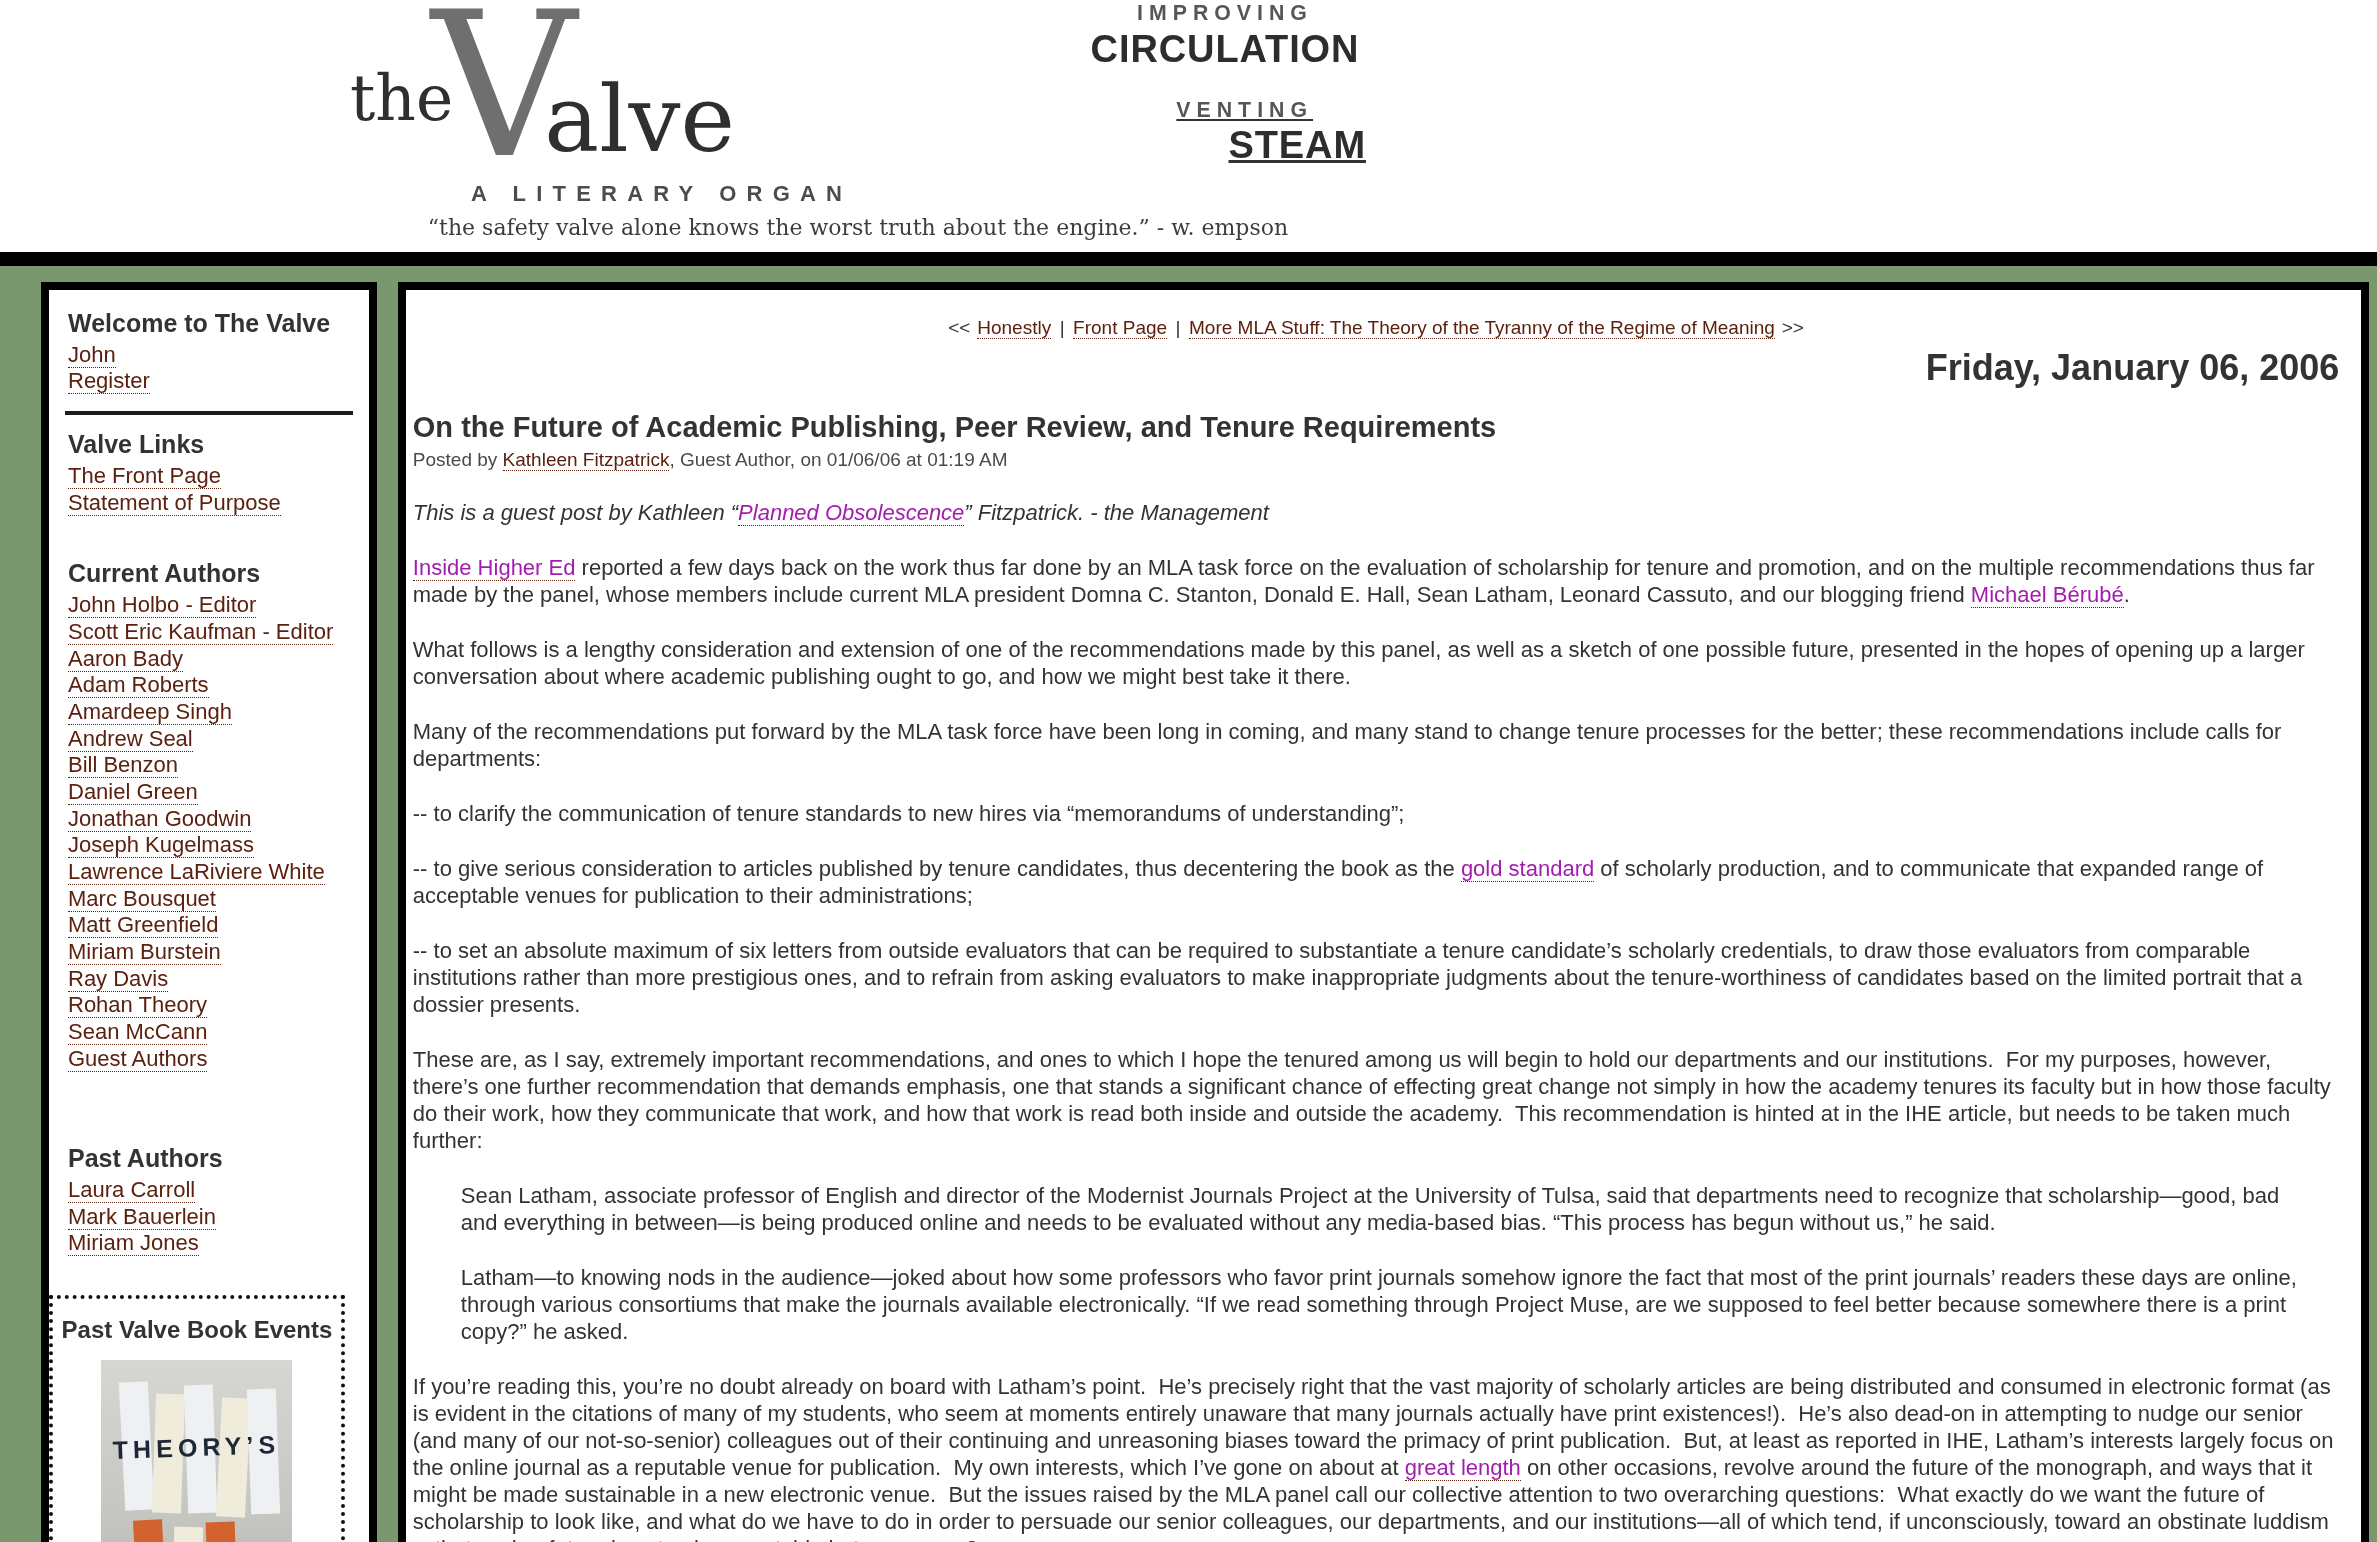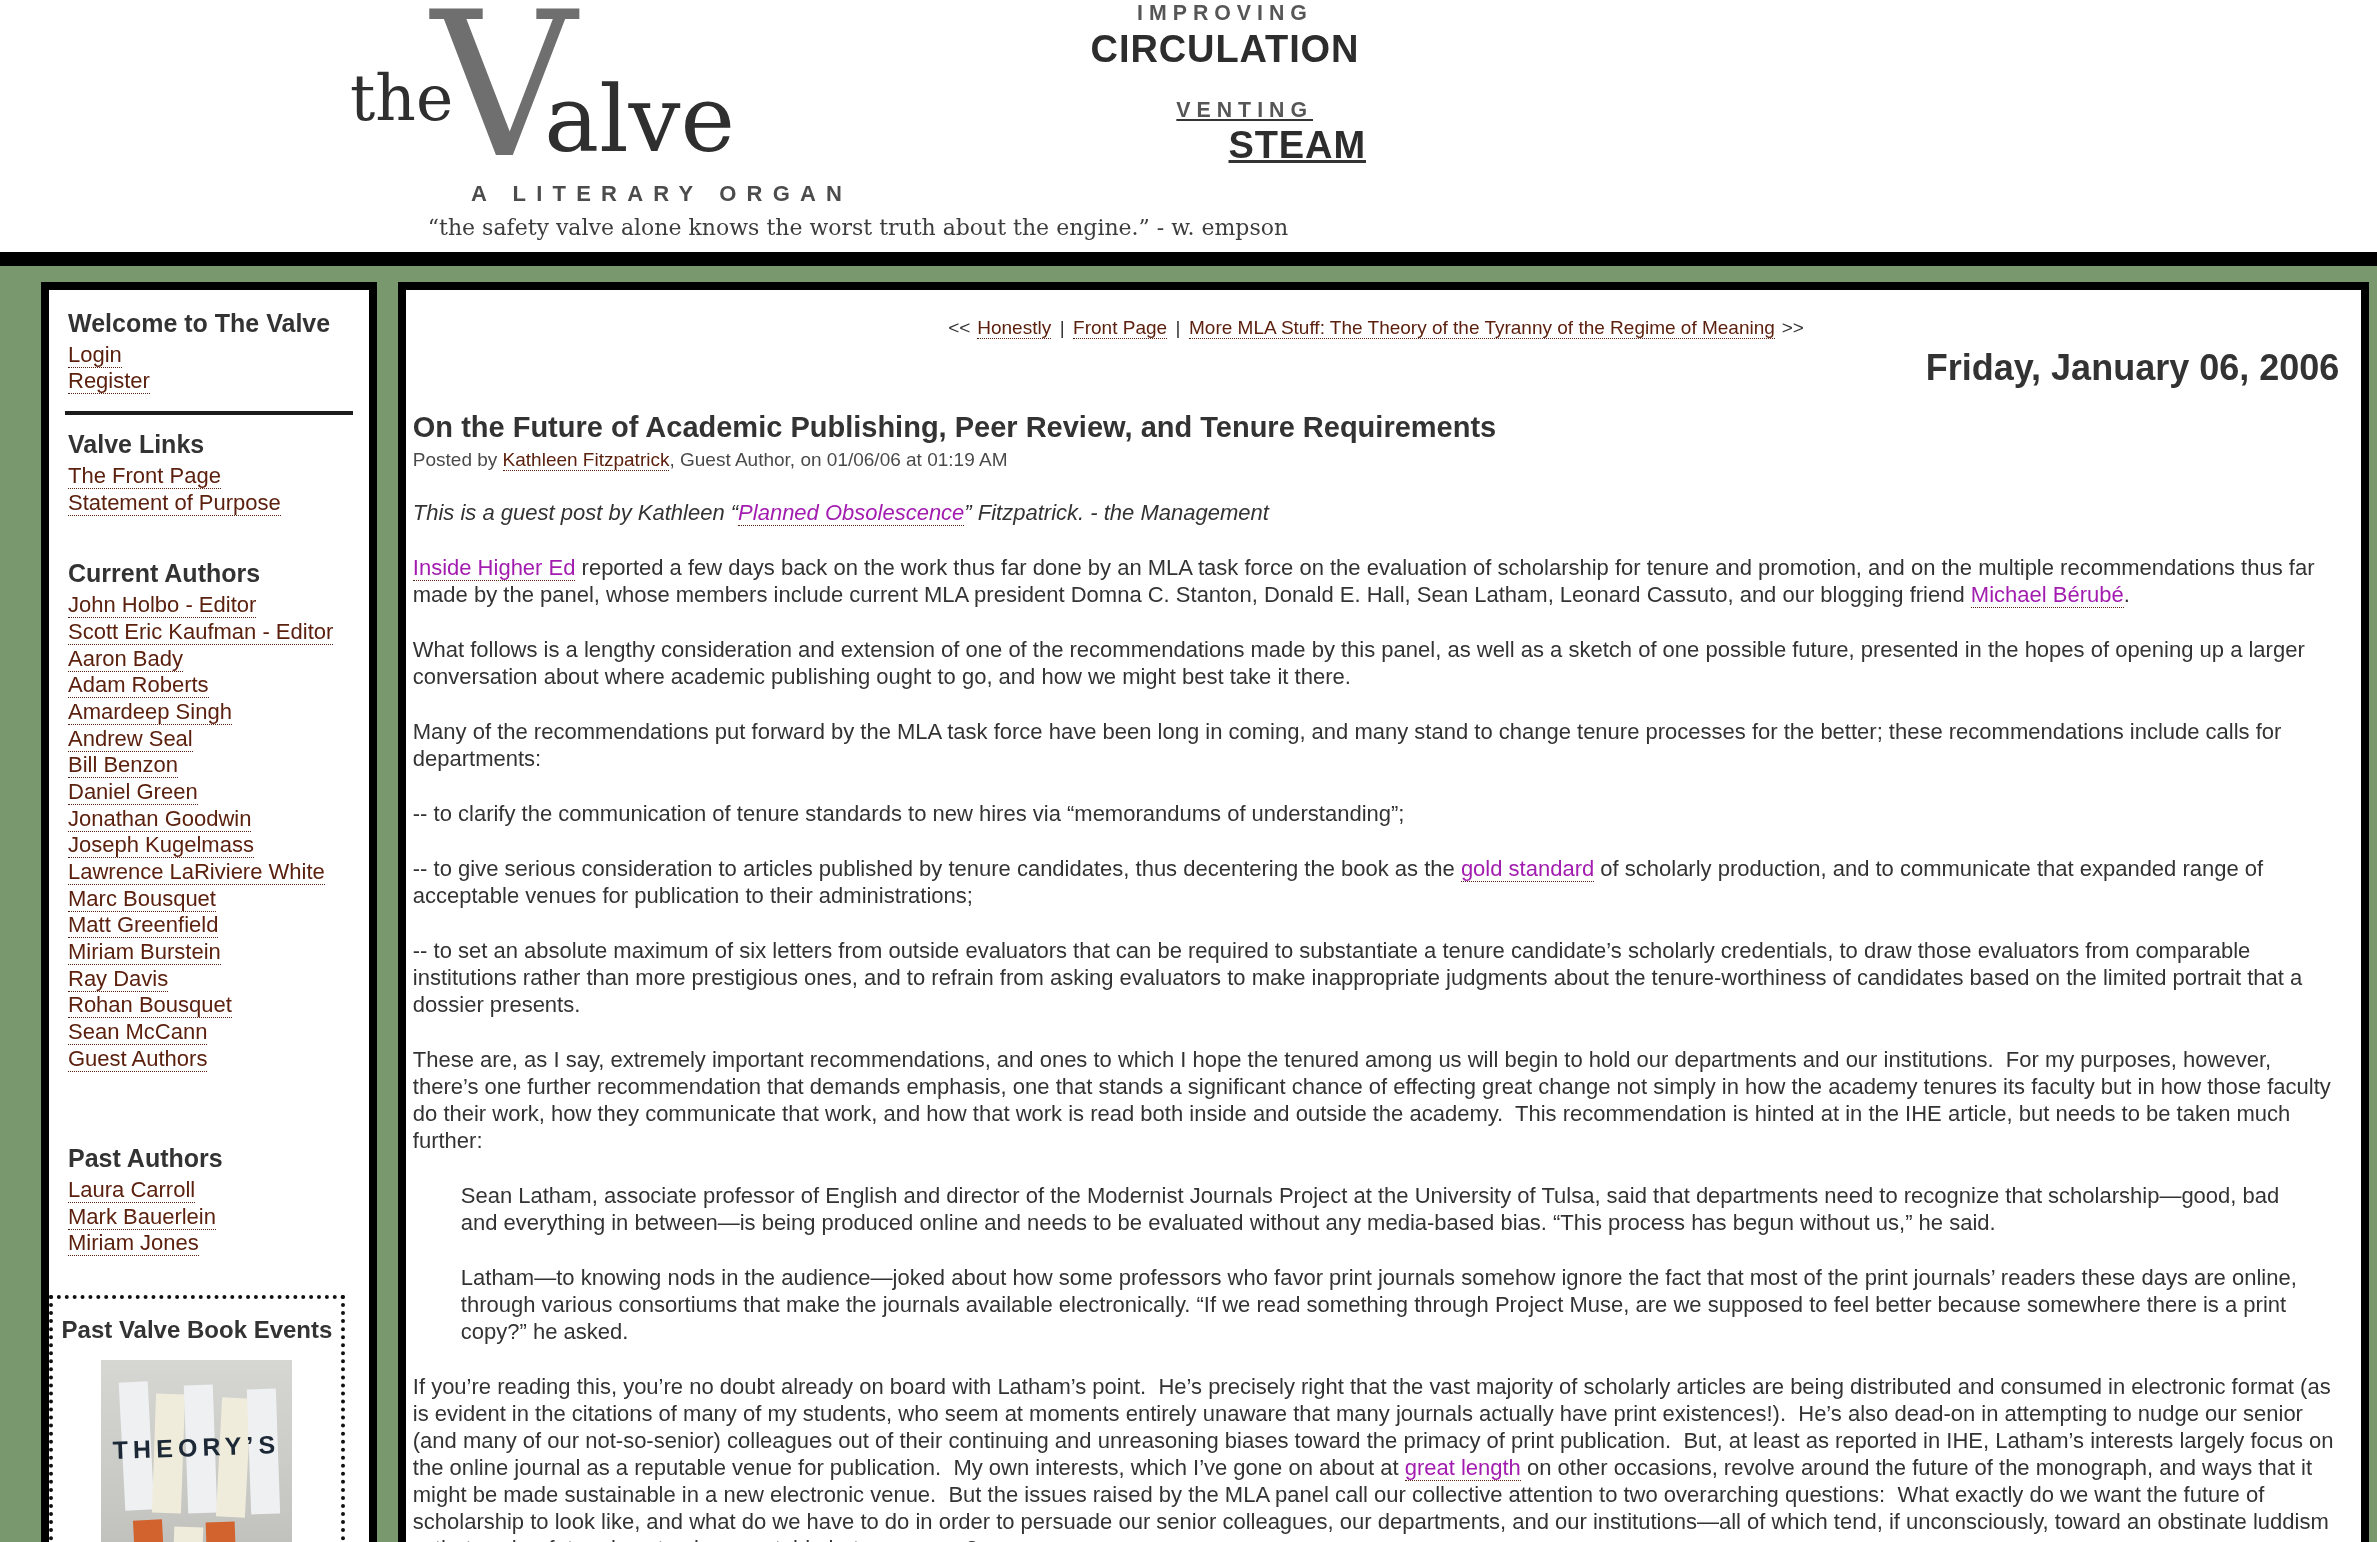--- a/index.html
+++ b/index.html
@@ -102,21 +102,21 @@
   <div class="header-quote">“the safety valve alone knows the worst truth about the engine.” - w. empson</div>
 </div>
 
 <div class="top-bar"></div>
 
 <div class="green-area">
 
   <div class="sidebar-panel">
     <div class="side-heading">Welcome to The Valve</div>
     <div>
-        <a href="#" class="side-link">Login</a>
+        <a href="#" class="side-link">John</a>
         <a href="#" class="side-link">Register</a>
       </div>
 
     <div class="side-divider"></div>
 
     <div class="side-heading">Valve Links</div>
     <div>
         <a href="#" class="side-link">The Front Page</a>
         <a href="#" class="side-link">Statement of Purpose</a>
       </div>
@@ -131,21 +131,21 @@
         <a href="#" class="side-link">Andrew Seal</a>
         <a href="#" class="side-link">Bill Benzon</a>
         <a href="#" class="side-link">Daniel Green</a>
         <a href="#" class="side-link">Jonathan Goodwin</a>
         <a href="#" class="side-link">Joseph Kugelmass</a>
         <a href="#" class="side-link">Lawrence LaRiviere White</a>
         <a href="#" class="side-link">Marc Bousquet</a>
         <a href="#" class="side-link">Matt Greenfield</a>
         <a href="#" class="side-link">Miriam Burstein</a>
         <a href="#" class="side-link">Ray Davis</a>
-        <a href="#" class="side-link">Rohan Bousquet</a>
+        <a href="#" class="side-link">Rohan Theory</a>
         <a href="#" class="side-link">Sean McCann</a>
         <a href="#" class="side-link">Guest Authors</a>
       </div>
 
     <div class="side-heading gap-xl">Past Authors</div>
     <div>
         <a href="#" class="side-link">Laura Carroll</a>
         <a href="#" class="side-link">Mark Bauerlein</a>
         <a href="#" class="side-link">Miriam Jones</a>
       </div>

